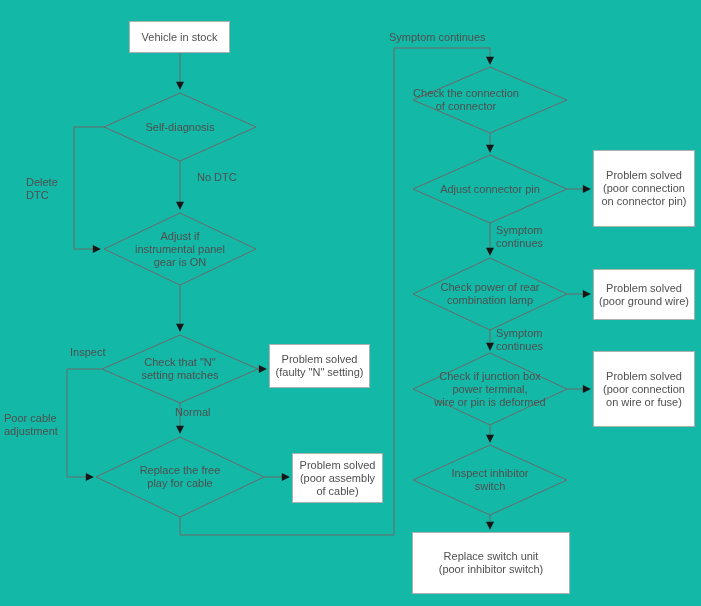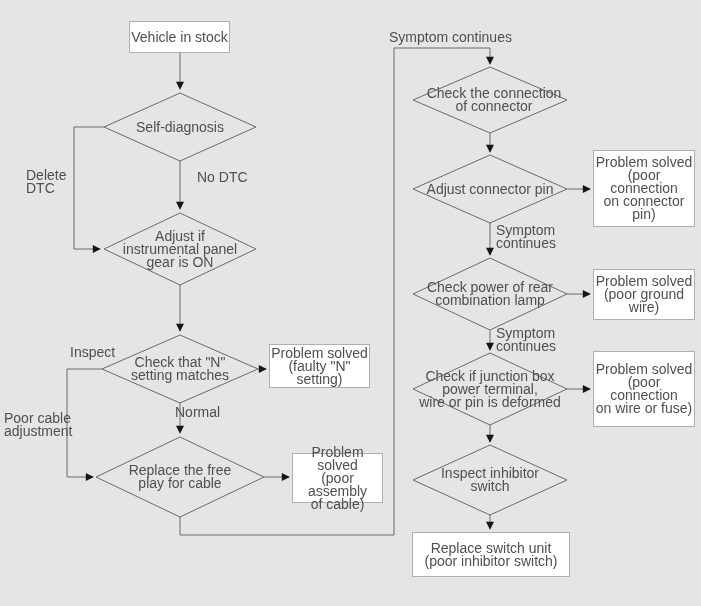--- a/index.html
+++ b/index.html
@@ -1,19 +1,19 @@
 <!DOCTYPE html>
 <html><head>
 <meta charset="utf-8">
 <style>
   html,body{margin:0;padding:0;background:#ffffff;}
   .stage{
-    position:relative;width:701px;height:606px;background:#e5e5e5;overflow:hidden;
+    position:relative;width:701px;height:606px;background:#14b8a6;overflow:hidden;
     font-family:"Liberation Sans","DejaVu Sans",sans-serif;
-    font-size:14px;line-height:13px;color:#4f4f4f;
+    font-size:11px;line-height:13px;color:#4f4f4f;
   }
   .svg-layer{position:absolute;left:0;top:0;width:701px;height:606px;}
   .lbl{
     position:absolute;display:flex;align-items:center;justify-content:center;
     text-align:center;white-space:pre-line;pointer-events:none;
   }
   .box{
     position:absolute;border:1px solid #b0b0b0;background:#ffffff;box-sizing:border-box;
     display:flex;align-items:center;justify-content:center;
     text-align:center;white-space:pre-line;
@@ -72,43 +72,43 @@
 (poor assembly
 of cable)</div>
   <div class="box" style="left:593px;top:150px;width:102px;height:77px;">Problem solved
 (poor connection
 on connector pin)</div>
   <div class="box" style="left:593px;top:269px;width:102px;height:51px;">Problem solved
 (poor ground wire)</div>
   <div class="box" style="left:593px;top:351px;width:102px;height:76px;">Problem solved
 (poor connection
 on wire or fuse)</div>
-  <div class="box" style="left:412px;top:532px;width:158px;height:45px;">Replace switch unit
+  <div class="box" style="left:412px;top:532px;width:158px;height:62px;">Replace switch unit
 (poor inhibitor switch)</div>
 
   <div class="lbl" style="left:105px;top:93px;width:150px;height:68px;">Self-diagnosis</div>
   <div class="lbl" style="left:105px;top:213px;width:150px;height:72px;">Adjust if
 instrumental panel
 gear is ON</div>
   <div class="lbl" style="left:102px;top:335px;width:156px;height:68px;">Check that "N"
 setting matches</div>
   <div class="lbl" style="left:96px;top:437px;width:168px;height:80px;">Replace the free
 play for cable</div>
-  <div class="lbl" style="left:417px;top:67px;width:154px;height:66px;">Check the connection
+  <div class="lbl" style="left:389px;top:67px;width:154px;height:66px;">Check the connection
 of connector</div>
   <div class="lbl" style="left:413px;top:155px;width:154px;height:68px;">Adjust connector pin</div>
   <div class="lbl" style="left:413px;top:258px;width:154px;height:72px;">Check power of rear
 combination lamp</div>
   <div class="lbl" style="left:410px;top:353px;width:160px;height:72px;">Check if junction box
 power terminal,
 wire or pin is deformed</div>
   <div class="lbl" style="left:413px;top:445px;width:154px;height:70px;">Inspect inhibitor
 switch</div>
 
-  <div class="edge-lbl" style="left:26px;top:169px;">Delete
+  <div class="edge-lbl" style="left:26px;top:176px;">Delete
 DTC</div>
   <div class="edge-lbl" style="left:197px;top:171px;">No DTC</div>
   <div class="edge-lbl" style="left:70px;top:346px;">Inspect</div>
   <div class="edge-lbl" style="left:175px;top:406px;text-align:center;">Normal</div>
   <div class="edge-lbl" style="left:4px;top:412px;">Poor cable
 adjustment</div>
   <div class="edge-lbl" style="left:389px;top:31px;">Symptom continues</div>
   <div class="edge-lbl" style="left:496px;top:224px;">Symptom
 continues</div>
   <div class="edge-lbl" style="left:496px;top:327px;">Symptom

